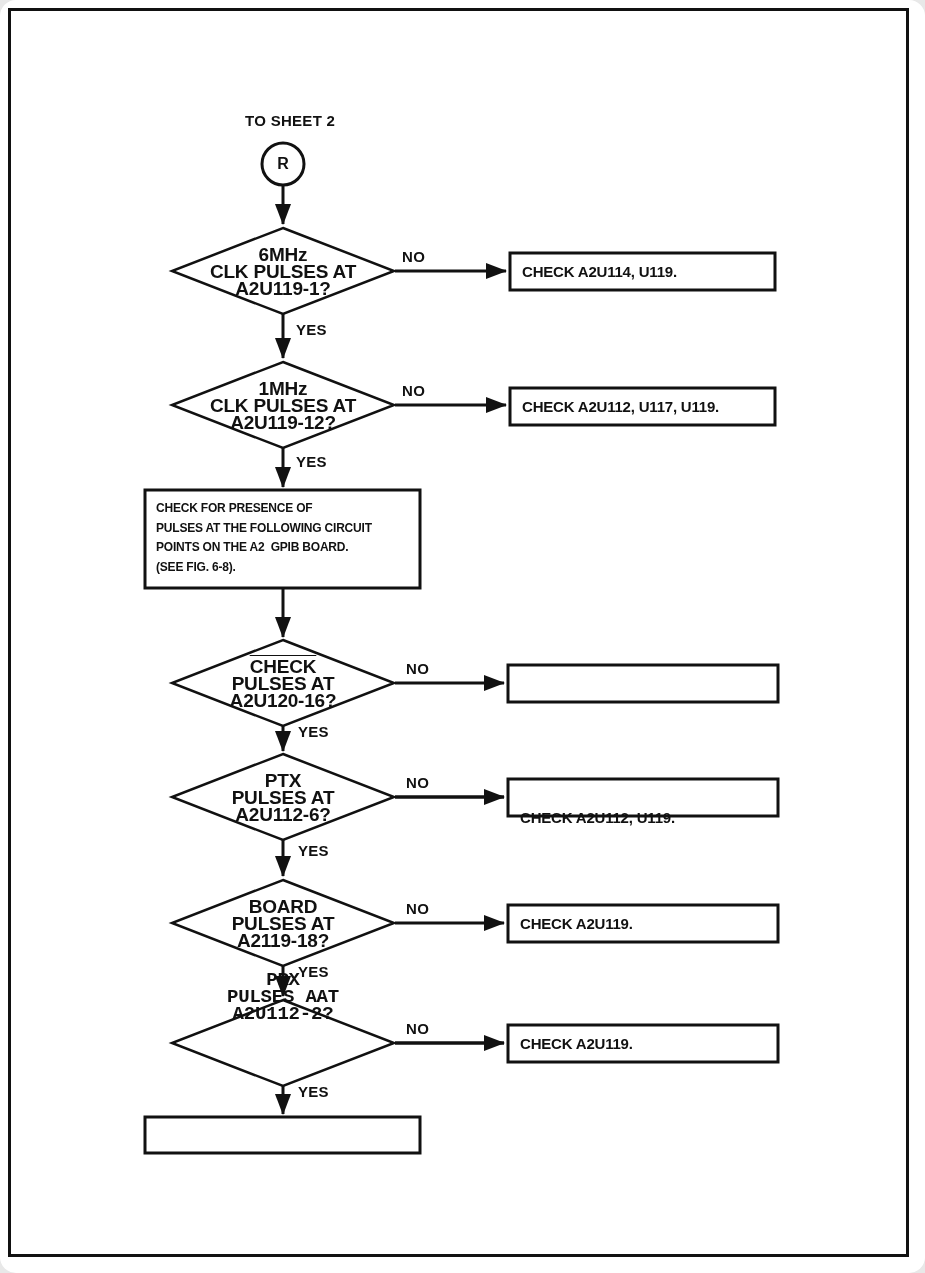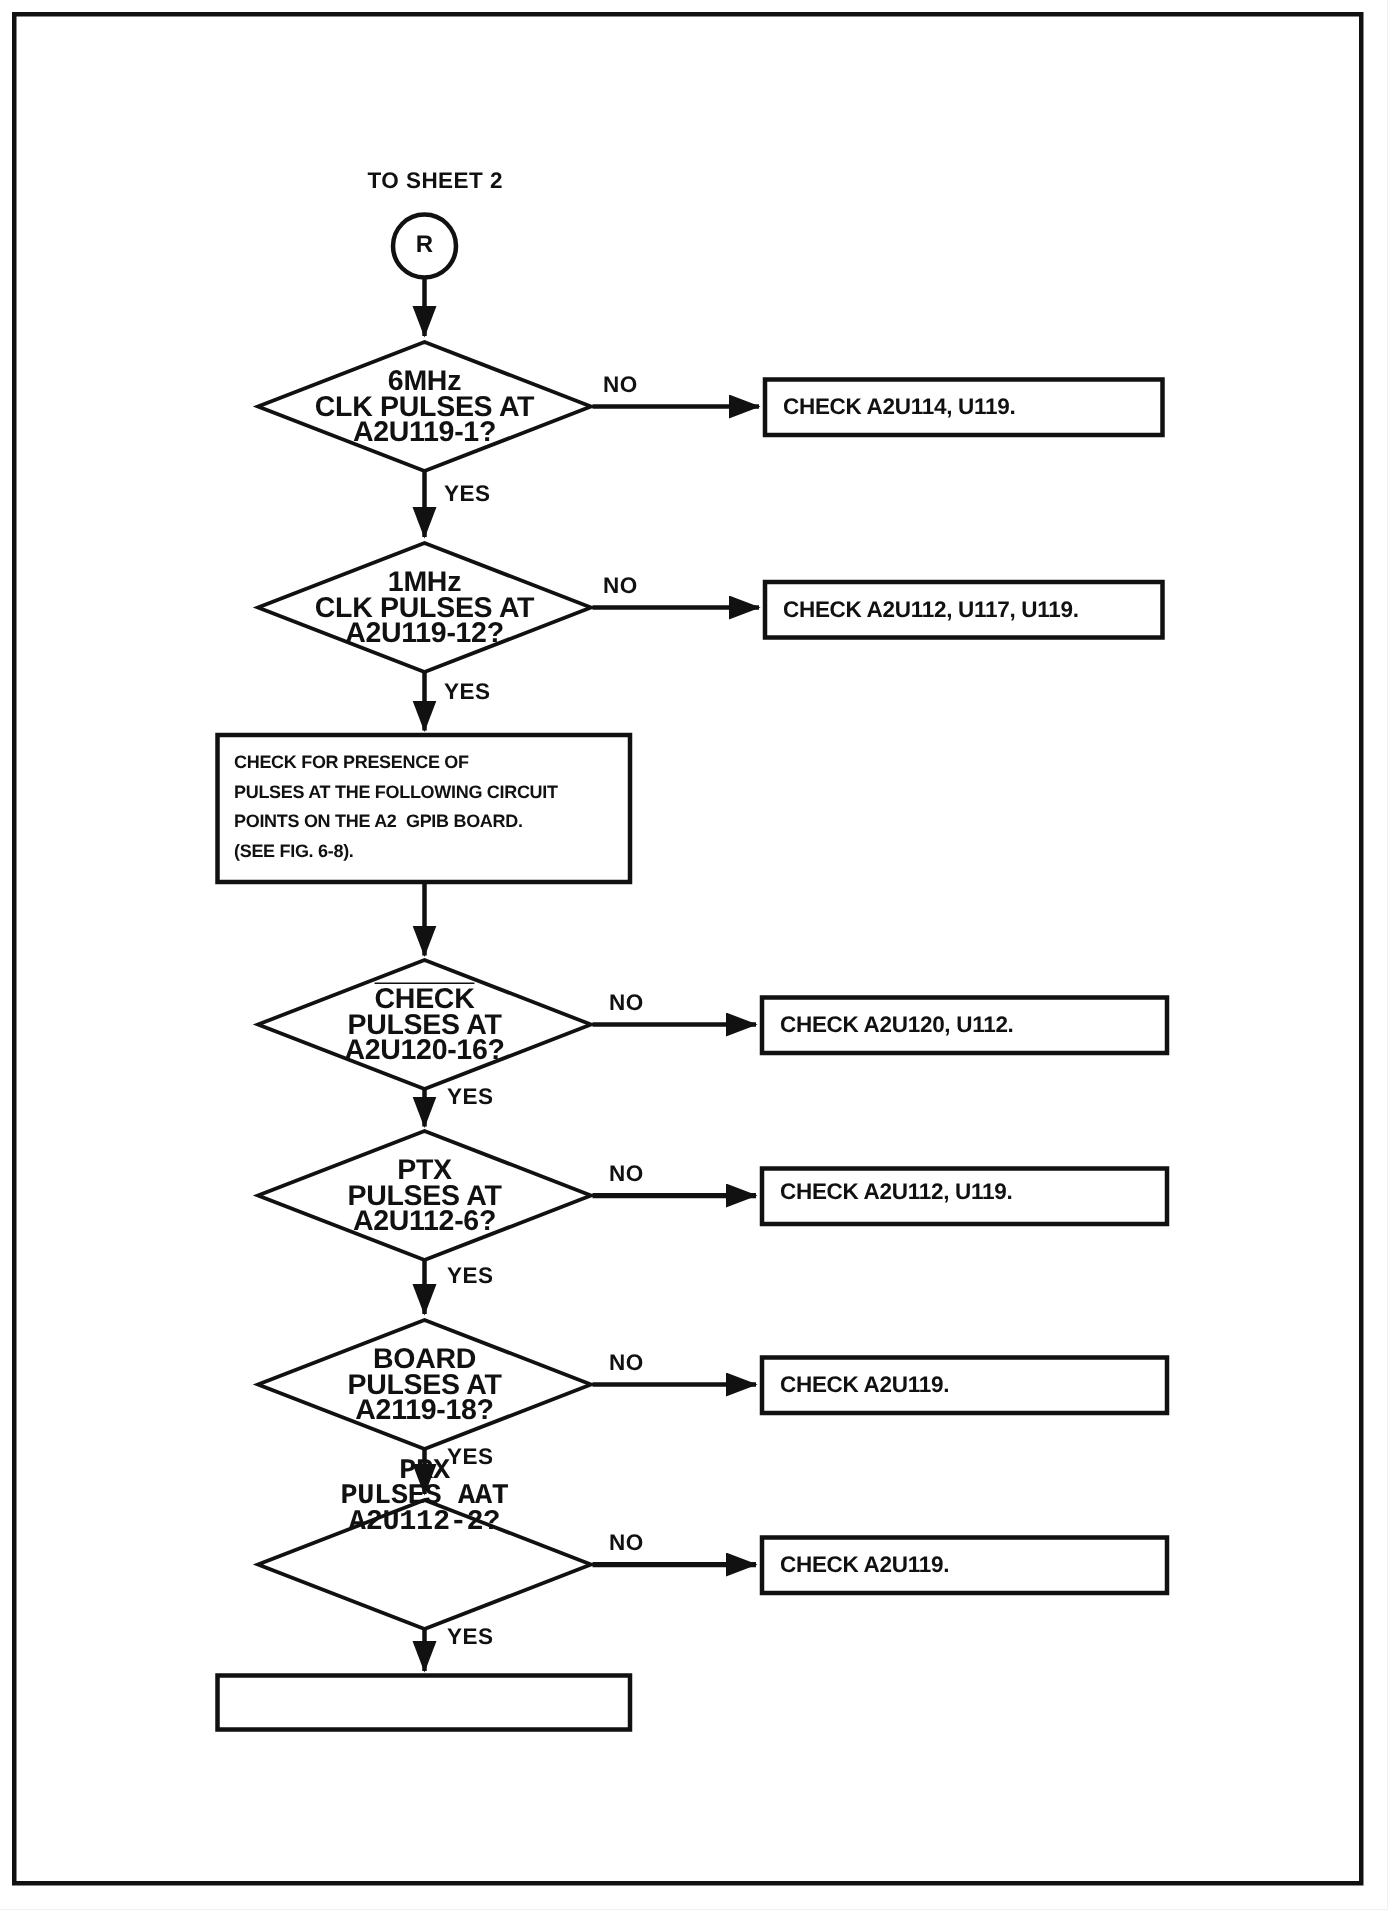--- a/index.html
+++ b/index.html
@@ -1,18 +1,18 @@
 <!DOCTYPE html>
 <html><head>
 <meta charset="utf-8">
 <style>
   html,body{margin:0;padding:0;background:#e8e8e8;}
   #page{
     position:relative;width:925px;height:1273px;background:#ffffff;
-    font-family:"Liberation Sans",sans-serif;color:#111;overflow:hidden;
+    font-family:"Liberation Sans",sans-serif;color:#111;overflow:hidden;border-radius:16px;
   }
   #frame{
     position:absolute;left:8px;top:8px;width:901px;height:1249px;
     border:3px solid #111;box-sizing:border-box;
   }
   svg{position:absolute;left:0;top:0;}
   .txt{position:absolute;font-weight:bold;color:#111;}
   .dtext{
     position:absolute;left:172px;width:222px;text-align:center;
     font-size:19px;line-height:17px;font-weight:bold;letter-spacing:-0.2px;
@@ -112,30 +112,29 @@
 POINTS ON THE A2&nbsp; GPIB BOARD.
 (SEE FIG. 6-8).</div>
 
   <div class="dtext" style="top:658px;">
     <div class="ovl">CHECK</div>
     <div>PULSES AT</div>
     <div>A2U120-16?</div>
   </div>
   <div class="txt lab" style="left:406px;top:660px;">NO</div>
   <div class="txt lab" style="left:298px;top:723px;">YES</div>
-  <div class="btext" style="left:508px;top:665px;width:270px;height:37px;">CHECK A2U120, U112.</div>
 
   <div class="dtext" style="top:772px;">
     <div>PTX</div>
     <div>PULSES AT</div>
     <div>A2U112-6?</div>
   </div>
   <div class="txt lab" style="left:406px;top:774px;">NO</div>
   <div class="txt lab" style="left:298px;top:842px;">YES</div>
-  <div class="btext" style="left:508px;top:776px;width:277px;height:37px;">CHECK A2U112, U119.</div>
+  <div class="btext" style="left:508px;top:799px;width:277px;height:37px;">CHECK A2U112, U119.</div>
 
   <div class="dtext" style="top:898px;">
     <div>BOARD</div>
     <div>PULSES AT</div>
     <div>A2119-18?</div>
   </div>
   <div class="txt lab" style="left:406px;top:900px;">NO</div>
   <div class="txt lab" style="left:298px;top:963px;">YES</div>
   <div class="btext" style="left:508px;top:905px;width:270px;height:37px;">CHECK A2U119.</div>
 

